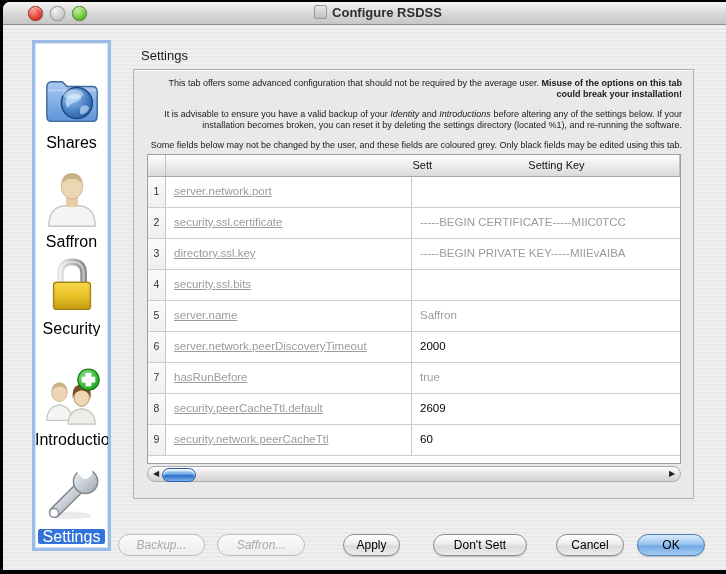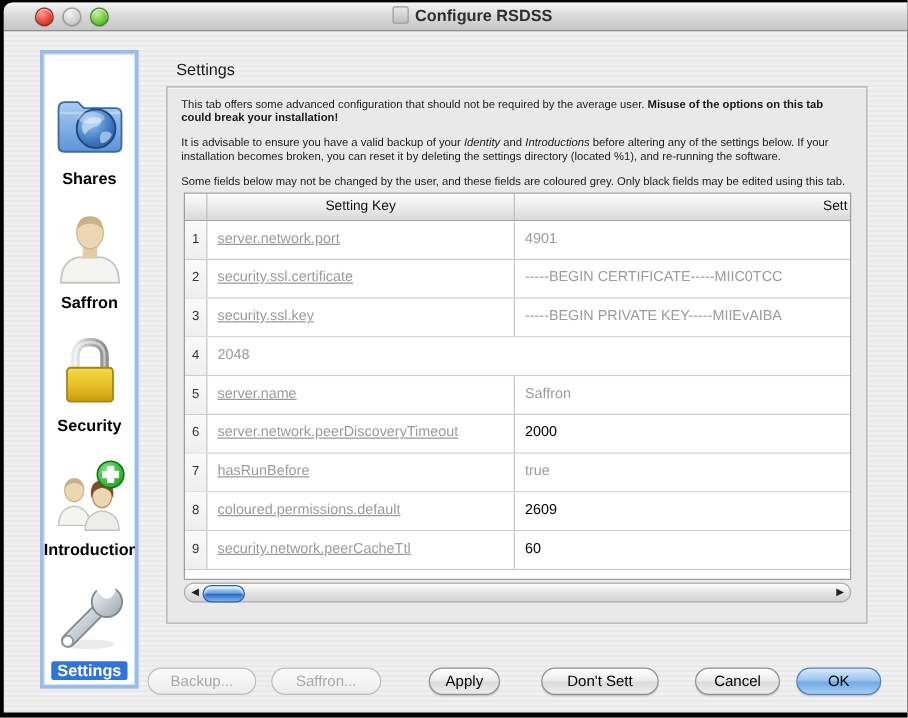--- a/index.html
+++ b/index.html
@@ -16,28 +16,28 @@
   .tl.green{left:69px;background:radial-gradient(circle at 35% 30%,#C4F09A,#6EC43C 60%,#3E9A1E);border:1px solid #3F8A20;}
   .titletext{position:absolute;top:0;left:0;width:100%;height:22px;text-align:center;line-height:22px;
              font-size:13px;font-weight:bold;color:#2E2E2E;}
   .proxyicon{display:inline-block;width:11px;height:12px;margin-right:5px;vertical-align:-2px;
              background:linear-gradient(#E8E8E8,#BFBFBF);border:1px solid #9A9A9A;border-radius:2px;}
   
   .sidebar{position:absolute;left:29px;top:38px;width:73px;height:505px;background:#FFF;
            border:3px solid #9BBCE6;box-shadow:inset 0 0 0 1px #D6E4F6;}
   .side-item{position:absolute;left:0;right:0;height:97px;display:flex;flex-direction:column;align-items:center;justify-content:flex-end;cursor:default;}
   .side-item svg{width:62px;height:62px;margin-bottom:2px;}
-  .side-label{font-size:13px;color:#000;white-space:nowrap;max-width:73px;overflow:hidden;line-height:15px;font-weight:bold;}
+  .side-label{font-size:16px;color:#000;white-space:nowrap;max-width:73px;overflow:hidden;line-height:15px;}
   .side-item.selected .side-label{background:#3273D9;color:#FFF;padding:0 5px;border-radius:2px;}
   
   .heading{position:absolute;left:138px;top:46px;font-size:13px;color:#1A1A1A;}
   .panel{position:absolute;left:130px;top:67px;width:561px;height:430px;background:#E9E9E9;
          border:1px solid #B0B0B0;box-shadow:inset 0 1px 0 rgba(255,255,255,.8);box-sizing:border-box;}
   .panel-text{padding:8px 11px 0 11px;font-size:9px;line-height:11px;color:#1A1A1A;}
-  .panel-text p{margin:0 0 9px 0;}
+  .panel-text p{margin:0 0 9px 0;text-align:right;}
   
   .stable{position:absolute;left:13px;top:84px;width:534px;height:310px;background:#FFF;
           border:1px solid #9E9E9E;box-sizing:border-box;overflow:hidden;}
   .thead{display:flex;height:21px;background:linear-gradient(#FDFDFD,#E9E9E9 60%,#D9D9D9);
          border-bottom:1px solid #A8A8A8;font-size:11px;color:#111;}
   .th{line-height:20px;box-sizing:border-box;}
   .th-corner{width:18px;border-right:1px solid #C0C0C0;}
   .th-key{width:246px;text-align:center;border-right:1px solid #C0C0C0;}
   .th-value{flex:1;text-align:right;padding-right:2px;overflow:hidden;white-space:nowrap;}
   .trow{display:flex;height:30px;border-bottom:1px solid #CDCDCD;font-size:11.5px;background:#FFF;}
@@ -54,21 +54,21 @@
   .hs-arrow.left{left:2px;} .hs-arrow.right{right:2px;}
   .hs-thumb{position:absolute;left:14px;top:1px;width:32px;height:12px;border-radius:7px;
             border:1px solid #2B5FA8;
             background:linear-gradient(#BFE0F8,#66A5E2 45%,#2E6CC8 55%,#79B4EA);
             box-shadow:inset 0 2px 2px rgba(255,255,255,.8);}
   
   .btn{position:absolute;top:532px;height:22px;border-radius:11px;border:1px solid #8F8F8F;
        background:linear-gradient(#FFFFFF,#EDEDED 45%,#DBDBDB 55%,#ECECEC);
        font-size:12px;color:#000;text-align:center;line-height:21px;box-sizing:border-box;
        box-shadow:0 1px 1px rgba(0,0,0,.18);cursor:default;}
-  .btn.disabled{color:#A9A9A9;border-color:#BDBDBD;background:linear-gradient(#FBFBFB,#EDEDED);box-shadow:none;}
+  .btn.disabled{color:#A9A9A9;border-color:#BDBDBD;background:linear-gradient(#FBFBFB,#EDEDED);box-shadow:none;font-style:italic;}
   .btn.default{border-color:#4E7FB5;background:linear-gradient(#D8EBFC,#9CC5EE 45%,#74A9E4 55%,#A5CDF3);}
   .resize-grip{position:absolute;right:4px;bottom:3px;width:14px;height:14px;
                background:repeating-linear-gradient(135deg,transparent 0 3px,#9A9A9A 3px 4px,#F5F5F5 4px 5px);}
 </style>
 </head>
 <body>
 
 <div class="screen">
   <div class="window">
 
@@ -109,21 +109,21 @@
       <div class="side-item" style="top:109px">
         <svg viewBox="0 0 64 64">
           <path d="M8 58 Q8 40 22 37 L42 37 Q56 40 56 58 Z" fill="#F4F4F2" stroke="#C6C6C2" stroke-width="1.5"></path>
           <rect x="26" y="27" width="12" height="11" fill="#E3CBA4"></rect>
           <ellipse cx="32" cy="17" rx="11" ry="13" fill="#EBD7B4" stroke="#CBB489" stroke-width="1"></ellipse>
           <path d="M21 14 Q22 3 32 3 Q42 3 43 14 Q38 9 32 9 Q26 9 21 14 Z" fill="#C9B289"></path>
         </svg>
         <span class="side-label">Saffron</span>
       </div>
 
-      <div class="side-item" style="top:208px">
+      <div class="side-item" style="top:196px">
         <svg viewBox="0 0 64 64">
           <defs>
             <linearGradient id="lg" x1="0" y1="0" x2="0" y2="1">
               <stop offset="0" stop-color="#F5D84A"></stop>
                 <stop offset="0.5" stop-color="#E8C226"></stop>
                 <stop offset="1" stop-color="#C79B12"></stop>
             </linearGradient>
             <linearGradient id="sg" x1="0" y1="0" x2="1" y2="0">
               <stop offset="0" stop-color="#E8E8E8"></stop>
                 <stop offset="0.5" stop-color="#B9B9B9"></stop>
@@ -184,61 +184,60 @@
     <div class="panel">
       <div class="panel-text">
         <p><span>This tab offers some advanced configuration that should not be required by the average user. </span><b>Misuse of the options on this tab could break your installation!</b></p>
         <p><span>It is advisable to ensure you have a valid backup of your </span><i>Identity</i><span> and </span><i>Introductions</i><span> before altering any of the settings below. If your installation becomes broken, you can reset it by deleting the settings directory (located %1), and re-running the software.</span></p>
         <p><span>Some fields below may not be changed by the user, and these fields are coloured grey. Only black fields may be edited using this tab.</span></p>
       </div>
 
       <div class="stable">
         <div class="thead">
           <div class="th th-corner"></div>
+          <div class="th th-value">Sett</div>
           <div class="th th-key">Setting Key</div>
-          <div class="th th-value">Sett</div>
         </div>
         <div id="table-body">
             <div class="trow">
               <div class="tnum">1</div>
               <div class="tkey">server.network.port</div>
-              <div class="tval">4901</div>
             </div>
             <div class="trow">
               <div class="tnum">2</div>
               <div class="tkey">security.ssl.certificate</div>
               <div class="tval">-----BEGIN CERTIFICATE-----MIIC0TCC</div>
             </div>
             <div class="trow">
               <div class="tnum">3</div>
-              <div class="tkey">security.ssl.key</div>
+              <div class="tkey">directory.ssl.key</div>
               <div class="tval">-----BEGIN PRIVATE KEY-----MIIEvAIBA</div>
             </div>
             <div class="trow">
               <div class="tnum">4</div>
-              <div class="tval">2048</div>
+              <div class="tkey">security.ssl.bits</div>
             </div>
             <div class="trow">
               <div class="tnum">5</div>
               <div class="tkey">server.name</div>
               <div class="tval">Saffron</div>
             </div>
             <div class="trow">
               <div class="tnum">6</div>
               <div class="tkey">server.network.peerDiscoveryTimeout</div>
               <div class="tval editable">2000</div>
             </div>
             <div class="trow">
               <div class="tnum">7</div>
               <div class="tkey">hasRunBefore</div>
               <div class="tval">true</div>
             </div>
             <div class="trow">
               <div class="tnum">8</div>
-              <div class="tkey">coloured.permissions.default</div>
+              <div class="tkey">security.peerCacheTtl.default</div>
               <div class="tval editable">2609</div>
             </div>
             <div class="trow">
               <div class="tnum">9</div>
               <div class="tkey">security.network.peerCacheTtl</div>
               <div class="tval editable">60</div>
             </div>
           </div>
       </div>
 

